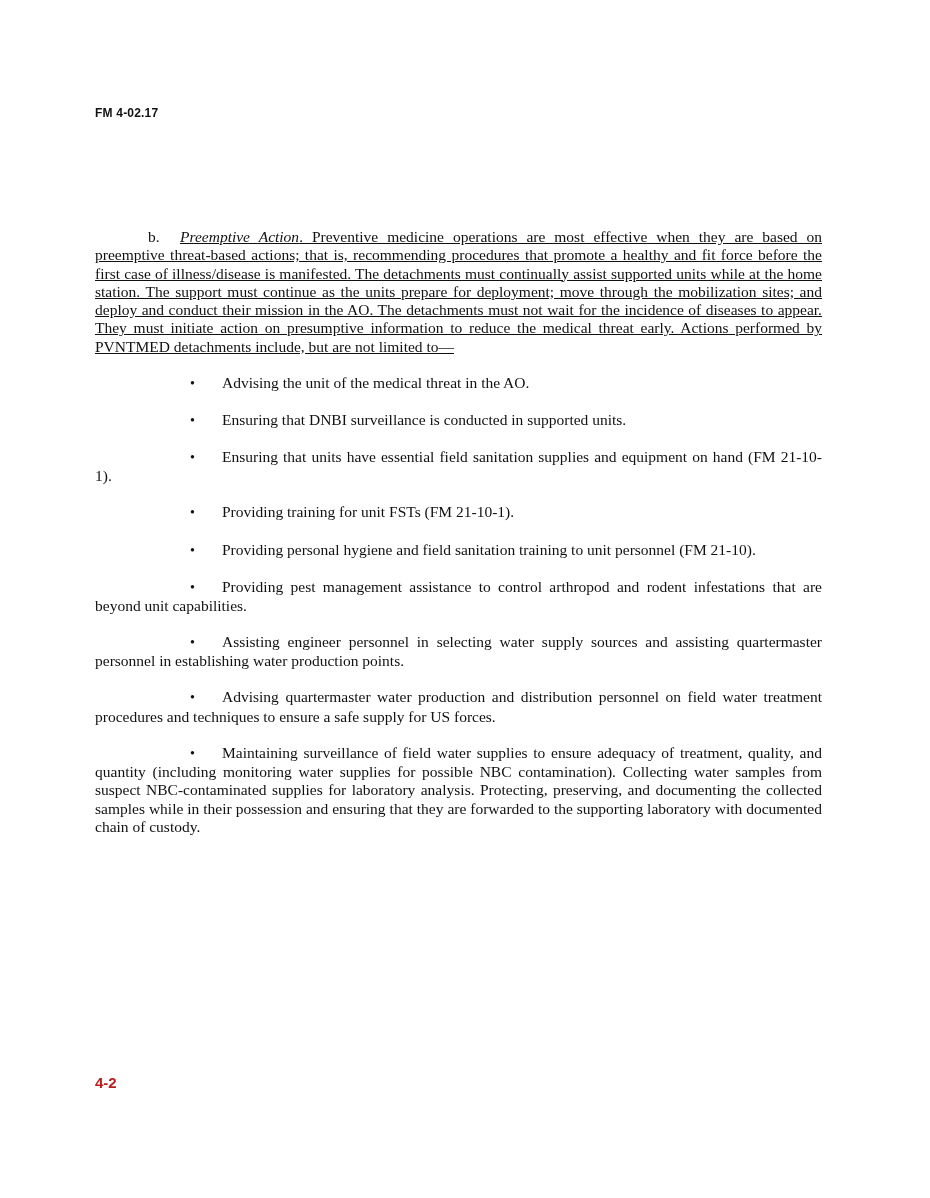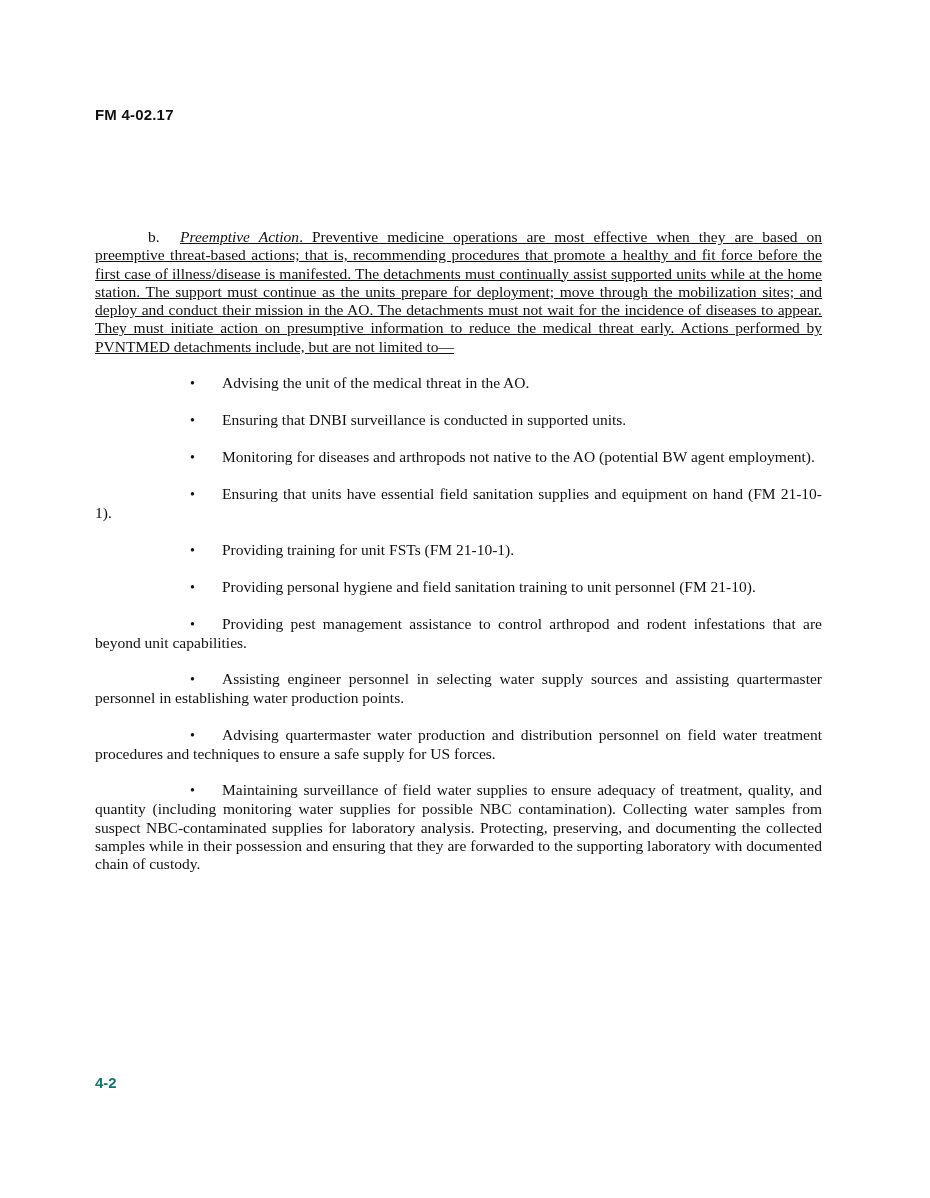--- a/index.html
+++ b/index.html
@@ -15,21 +15,21 @@
     overflow: hidden;
     font-family: "Liberation Serif", serif;
     color: #111111;
   }
   .doc-header {
     position: absolute;
     top: 106px;
     left: 95px;
     font-family: "Liberation Sans", sans-serif;
     font-weight: bold;
-    font-size: 15px;
+    font-size: 12px;
     letter-spacing: 0.2px;
     color: #111111;
   }
   .doc-body {
     position: absolute;
     top: 228px;
     left: 95px;
     width: 727px;
     font-size: 15.5px;
     line-height: 18.3px;
@@ -59,34 +59,33 @@
   em {
     font-style: italic;
   }
   .doc-footer {
     position: absolute;
     top: 1074px;
     left: 95px;
     font-family: "Liberation Sans", sans-serif;
     font-weight: bold;
     font-size: 15px;
-    color: #0f766e;
+    color: #b91c1c;
   }
 </style>
 </head>
 <body>
 
 <div class="page">
   <div class="doc-header">FM 4-02.17</div>
 
   <div class="doc-body" id="doc-body">
       <p class="lettered"><span class="label">b.</span><em>Preemptive Action</em><span>. Preventive medicine operations are most effective when they are based on preemptive threat-based actions; that is, recommending procedures that promote a healthy and fit force before the first case of illness/disease is manifested. The detachments must continually assist supported units while at the home station. The support must continue as the units prepare for deployment; move through the mobilization sites; and deploy and conduct their mission in the AO. The detachments must not wait for the incidence of diseases to appear. They must initiate action on presumptive information to reduce the medical threat early. Actions performed by PVNTMED detachments include, but are not limited to—</span></p>
       <p class="bullet"><span class="marker">•</span><span>Advising the unit of the medical threat in the AO.</span></p>
       <p class="bullet"><span class="marker">•</span><span>Ensuring that DNBI surveillance is conducted in supported units.</span></p>
-      <p class="bullet"><span class="marker">•</span><span>Monitoring for diseases and arthropods not native to the AO (potential BW agent employment).</span></p>
       <p class="bullet"><span class="marker">•</span><span>Ensuring that units have essential field sanitation supplies and equipment on hand (FM 21-10-1).</span></p>
       <p class="bullet"><span class="marker">•</span><span>Providing training for unit FSTs (FM 21-10-1).</span></p>
       <p class="bullet"><span class="marker">•</span><span>Providing personal hygiene and field sanitation training to unit personnel (FM 21-10).</span></p>
       <p class="bullet"><span class="marker">•</span><span>Providing pest management assistance to control arthropod and rodent infestations that are beyond unit capabilities.</span></p>
       <p class="bullet"><span class="marker">•</span><span>Assisting engineer personnel in selecting water supply sources and assisting quartermaster personnel in establishing water production points.</span></p>
       <p class="bullet"><span class="marker">•</span><span>Advising quartermaster water production and distribution personnel on field water treatment procedures and techniques to ensure a safe supply for US forces.</span></p>
       <p class="bullet"><span class="marker">•</span><span>Maintaining surveillance of field water supplies to ensure adequacy of treatment, quality, and quantity (including monitoring water supplies for possible NBC contamination). Collecting water samples from suspect NBC-contaminated supplies for laboratory analysis. Protecting, preserving, and documenting the collected samples while in their possession and ensuring that they are forwarded to the supporting laboratory with documented chain of custody.</span></p>
     </div>
 
   <div class="doc-footer">4-2</div>

